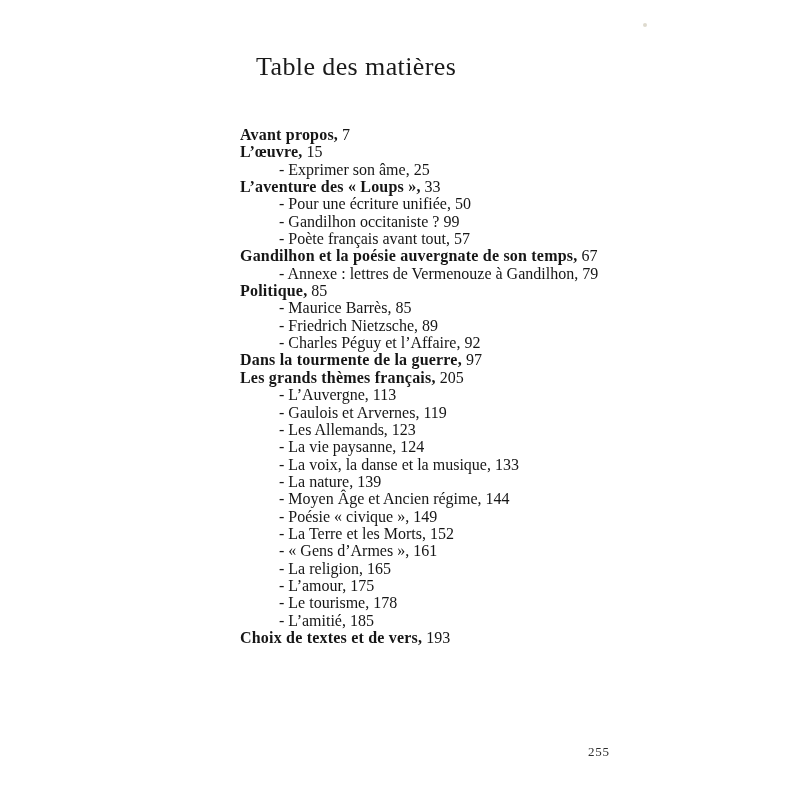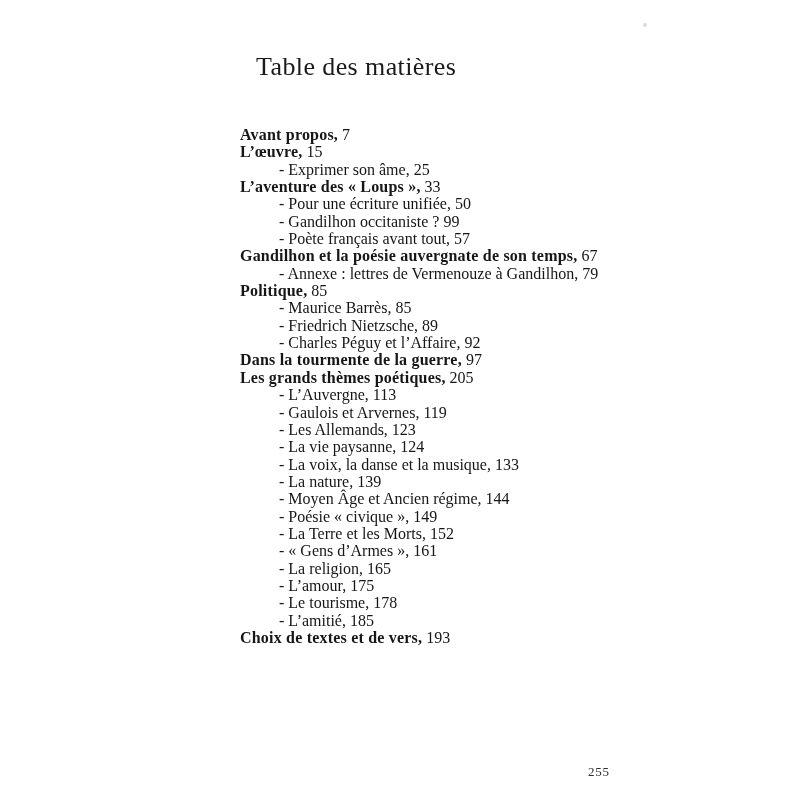--- a/index.html
+++ b/index.html
@@ -26,21 +26,21 @@
     left:240px;top:126px;
     font-size:16px;
     line-height:17.35px;
     white-space:nowrap;
   }
   .toc-line{height:17.35px;}
   .toc-line .b{font-weight:700;letter-spacing:0.2px;}
   .toc-line.sub{padding-left:39px;}
   .folio{
     position:absolute;
-    left:588px;top:764px;
+    left:588px;top:744px;
     font-size:13px;
     letter-spacing:0.8px;
     color:#2e2e2e;
   }
   .speck{
     position:absolute;
     left:643px;top:23px;
     width:4px;height:4px;
     background:#d8d3c6;
     border-radius:50%;
@@ -60,21 +60,21 @@
       <div class="toc-line sub"><span class="b"></span><span>- Pour une écriture unifiée, 50</span></div>
       <div class="toc-line sub"><span class="b"></span><span>- Gandilhon occitaniste ? 99</span></div>
       <div class="toc-line sub"><span class="b"></span><span>- Poète français avant tout, 57</span></div>
       <div class="toc-line"><span class="b">Gandilhon et la poésie auvergnate de son temps,</span><span> 67</span></div>
       <div class="toc-line sub"><span class="b"></span><span>- Annexe : lettres de Vermenouze à Gandilhon, 79</span></div>
       <div class="toc-line"><span class="b">Politique,</span><span> 85</span></div>
       <div class="toc-line sub"><span class="b"></span><span>- Maurice Barrès, 85</span></div>
       <div class="toc-line sub"><span class="b"></span><span>- Friedrich Nietzsche, 89</span></div>
       <div class="toc-line sub"><span class="b"></span><span>- Charles Péguy et l’Affaire, 92</span></div>
       <div class="toc-line"><span class="b">Dans la tourmente de la guerre,</span><span> 97</span></div>
-      <div class="toc-line"><span class="b">Les grands thèmes poétiques,</span><span> 205</span></div>
+      <div class="toc-line"><span class="b">Les grands thèmes français,</span><span> 205</span></div>
       <div class="toc-line sub"><span class="b"></span><span>- L’Auvergne, 113</span></div>
       <div class="toc-line sub"><span class="b"></span><span>- Gaulois et Arvernes, 119</span></div>
       <div class="toc-line sub"><span class="b"></span><span>- Les Allemands, 123</span></div>
       <div class="toc-line sub"><span class="b"></span><span>- La vie paysanne, 124</span></div>
       <div class="toc-line sub"><span class="b"></span><span>- La voix, la danse et la musique, 133</span></div>
       <div class="toc-line sub"><span class="b"></span><span>- La nature, 139</span></div>
       <div class="toc-line sub"><span class="b"></span><span>- Moyen Âge et Ancien régime, 144</span></div>
       <div class="toc-line sub"><span class="b"></span><span>- Poésie « civique », 149</span></div>
       <div class="toc-line sub"><span class="b"></span><span>- La Terre et les Morts, 152</span></div>
       <div class="toc-line sub"><span class="b"></span><span>- « Gens d’Armes », 161</span></div>

